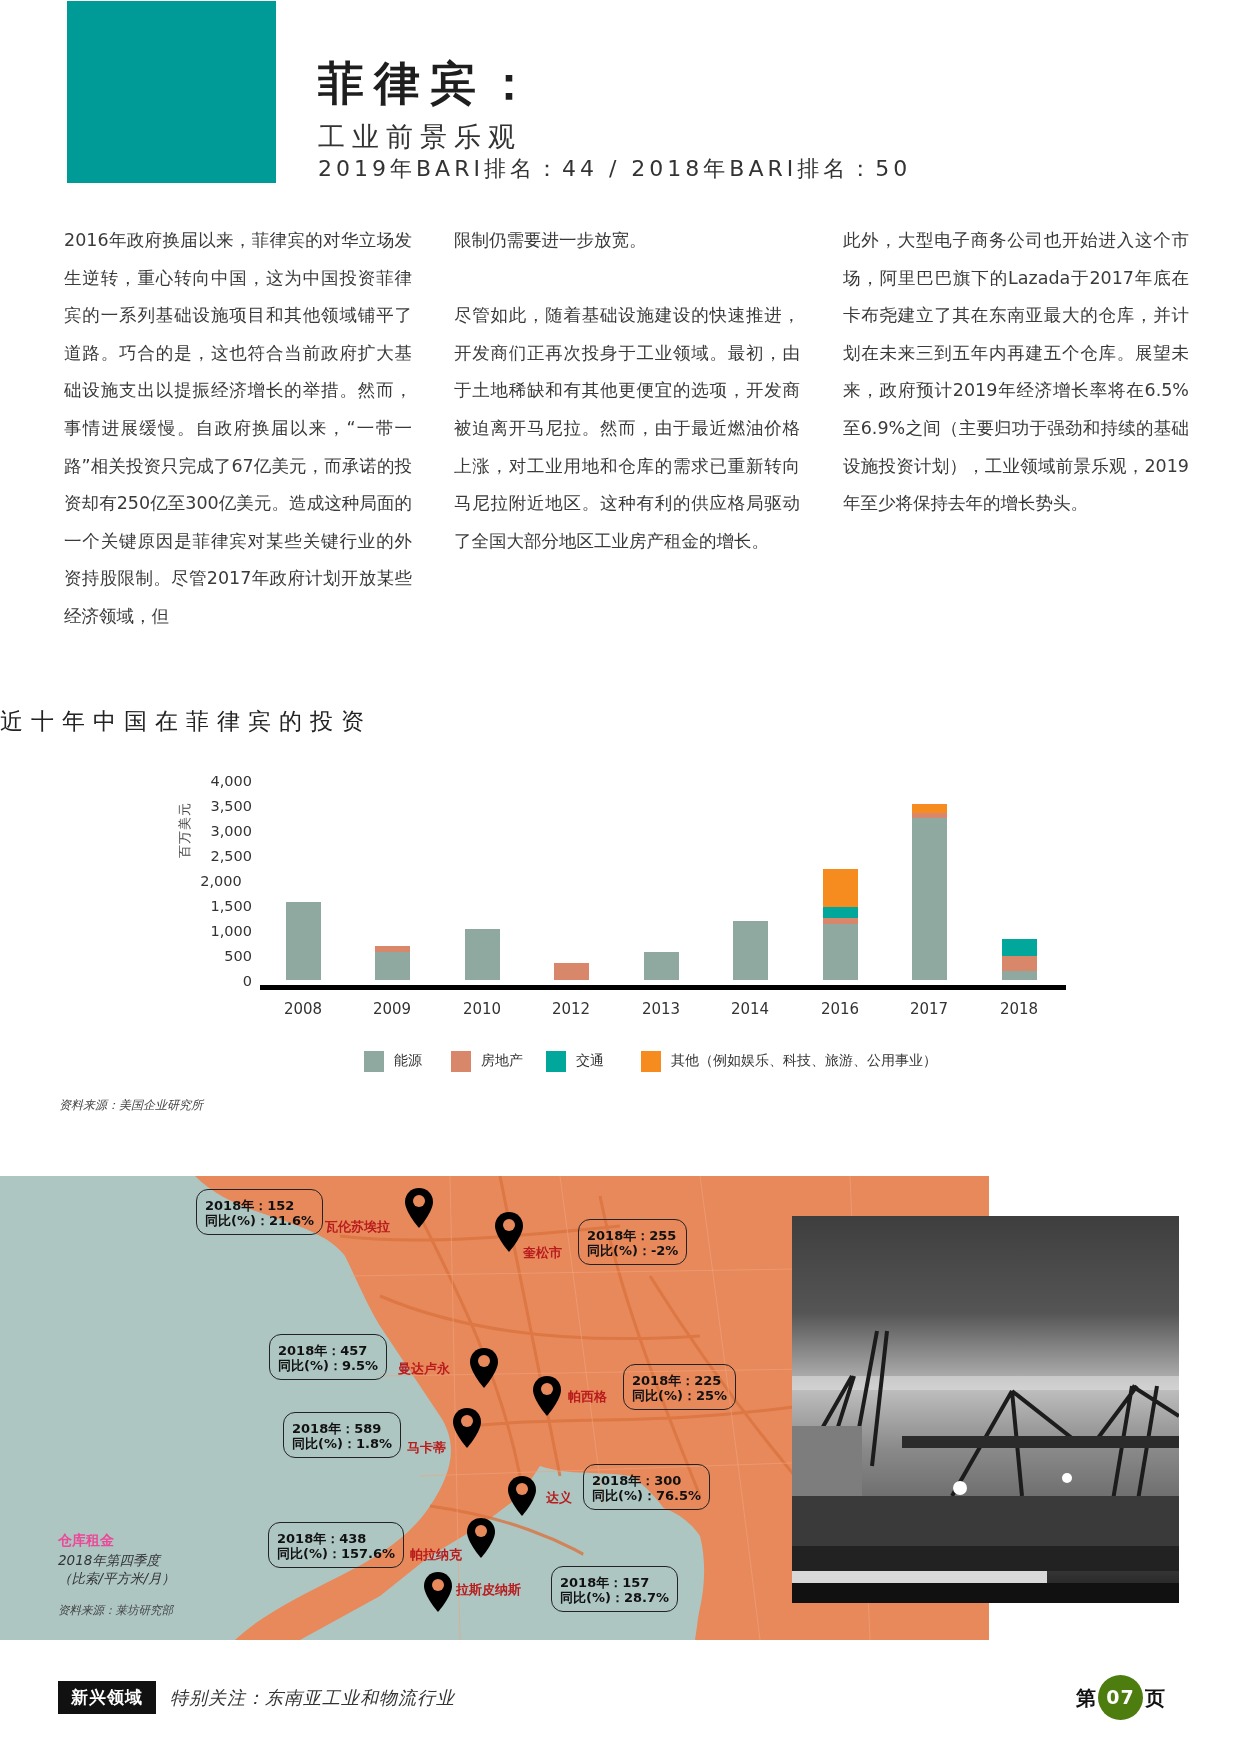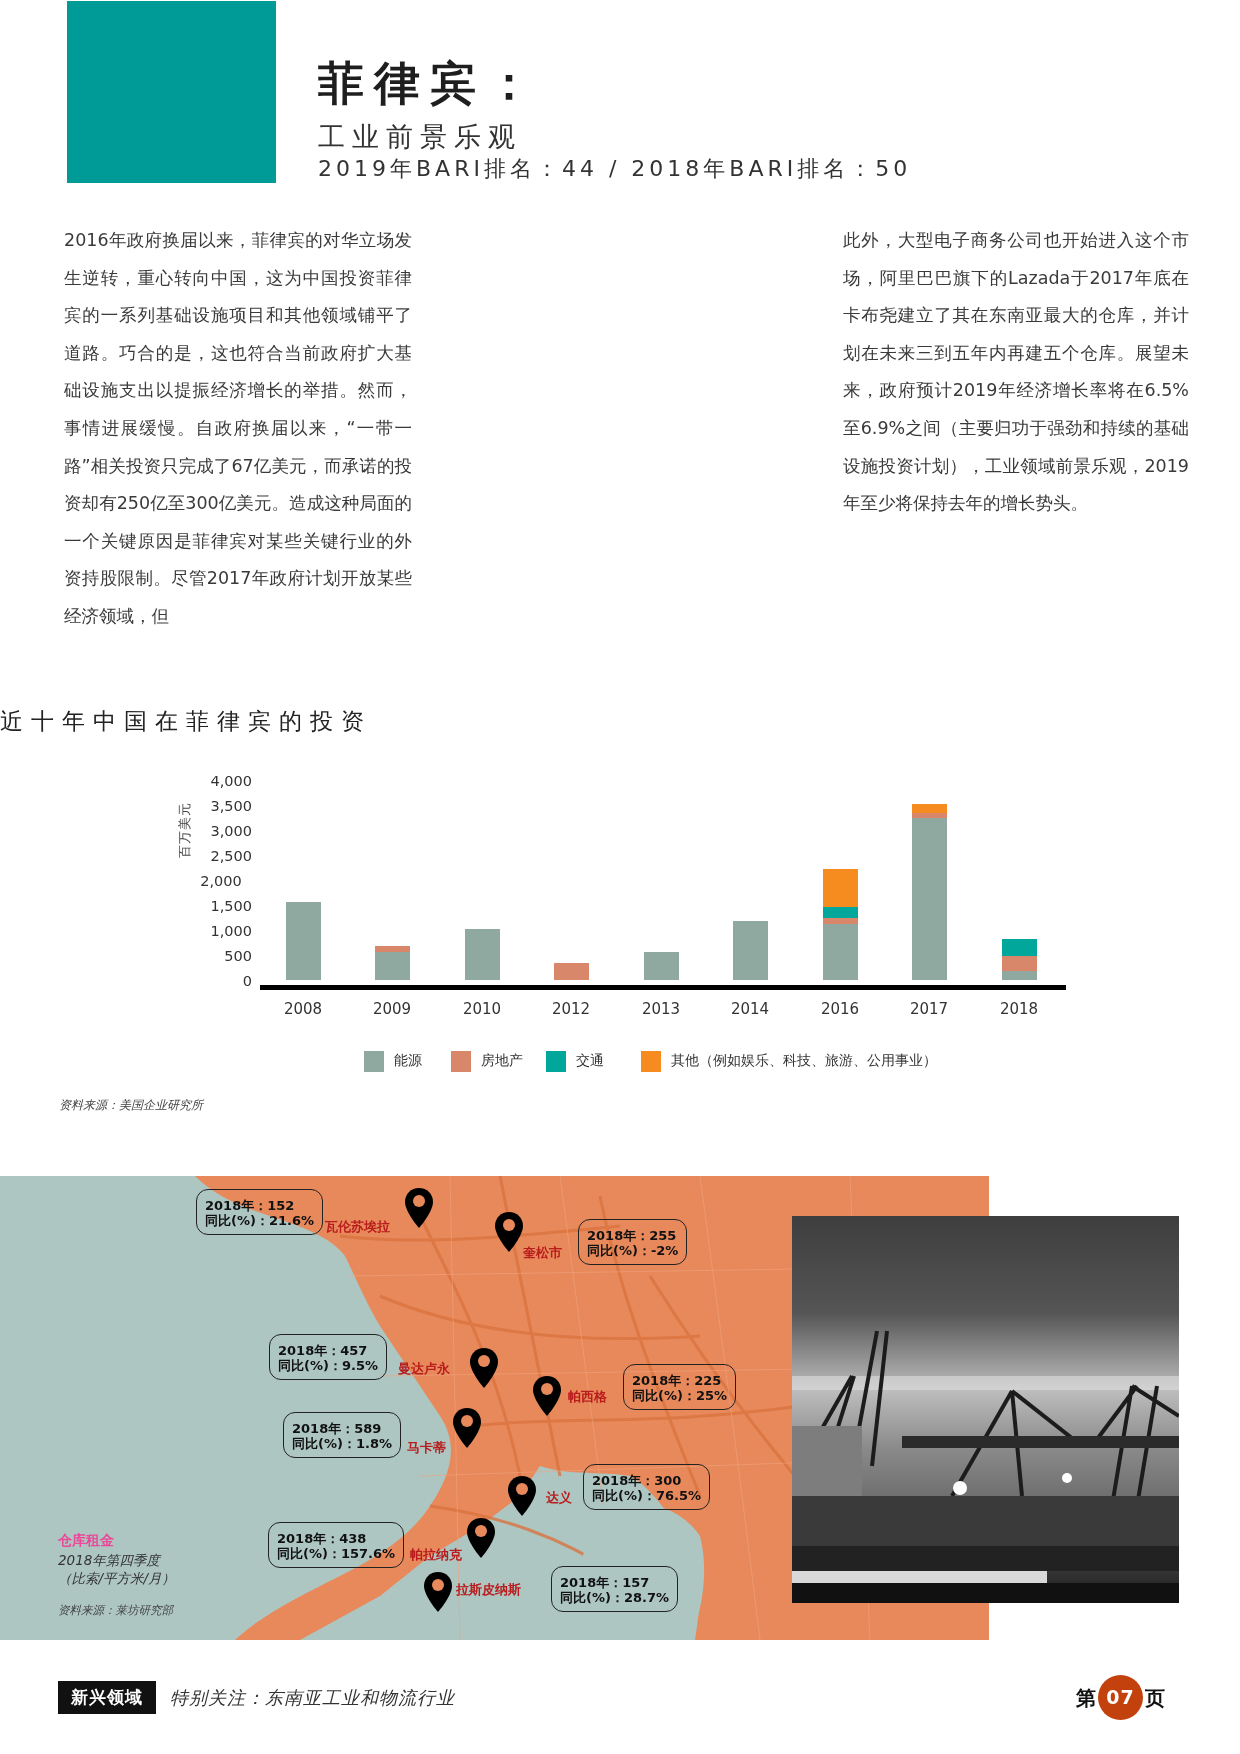--- a/index.html
+++ b/index.html
@@ -39,34 +39,36 @@
   .map-legend-sub { position: absolute; left: 58px; font-size: 13.5px; font-style: italic; color: #333; }
   .source2 { position: absolute; left: 58px; top: 1603px; font-size: 11.5px; font-style: italic; color: #444; }
 
   .photo { position: absolute; left: 792px; top: 1216px; width: 387px; height: 387px; overflow: hidden; background: #4a4a4a; }
 
   .footer-tag { position: absolute; left: 58px; top: 1681px; width: 98px; height: 33px; background: #111; color: #fff; font-size: 17px; font-weight: bold; text-align: center; line-height: 33px; letter-spacing: 1px; }
   .footer-text { position: absolute; left: 170px; top: 1686px; font-size: 18px; font-style: italic; color: #333; letter-spacing: 1px; }
   .page-pre, .page-post { position: absolute; top: 1685px; font-size: 20px; font-weight: bold; color: #111; }
   .page-pre { left: 1076px; }
   .page-post { left: 1145px; }
-  .page-num { position: absolute; left: 1098px; top: 1675px; width: 45px; height: 45px; border-radius: 50%; background: #c2410c; color: #fff; font-size: 19px; font-weight: bold; text-align: center; line-height: 45px; letter-spacing: 1px; }
+  .page-num { position: absolute; left: 1098px; top: 1675px; width: 45px; height: 45px; border-radius: 50%; background: #4d7c0f; color: #fff; font-size: 19px; font-weight: bold; text-align: center; line-height: 45px; letter-spacing: 1px; }
 </style>
 </head>
 <body>
 
 <div class="teal-block"></div>
 <div class="title">菲律宾：</div>
 <div class="subtitle">工业前景乐观</div>
 <div class="ranking">2019年BARI排名：44 / 2018年BARI排名：50</div>
 
 <div class="col col1">
   <p>2016年政府换届以来，菲律宾的对华立场发生逆转，重心转向中国，这为中国投资菲律宾的一系列基础设施项目和其他领域铺平了道路。巧合的是，这也符合当前政府扩大基础设施支出以提振经济增长的举措。然而，事情进展缓慢。自政府换届以来，“一带一路”相关投资只完成了67亿美元，而承诺的投资却有250亿至300亿美元。造成这种局面的一个关键原因是菲律宾对某些关键行业的外资持股限制。尽管2017年政府计划开放某些经济领域，但</p>
 </div>
 <div class="col col2">
+  <p>限制仍需要进一步放宽。</p>
+  <p>尽管如此，随着基础设施建设的快速推进，开发商们正再次投身于工业领域。最初，由于土地稀缺和有其他更便宜的选项，开发商被迫离开马尼拉。然而，由于最近燃油价格上涨，对工业用地和仓库的需求已重新转向马尼拉附近地区。这种有利的供应格局驱动了全国大部分地区工业房产租金的增长。</p>
 </div>
 <div class="col col3">
   <p>此外，大型电子商务公司也开始进入这个市场，阿里巴巴旗下的Lazada于2017年底在卡布尧建立了其在东南亚最大的仓库，并计划在未来三到五年内再建五个仓库。展望未来，政府预计2019年经济增长率将在6.5%至6.9%之间（主要归功于强劲和持续的基础设施投资计划），工业领域前景乐观，2019年至少将保持去年的增长势头。</p>
 </div>
 
 <div class="chart-title">近十年中国在菲律宾的投资</div>
 <div class="ylabel">百万美元</div>
 <div id="yticks">
     <div class="ytick" style="top: 773px;">4,000</div>
     <div class="ytick" style="top: 798px;">3,500</div>

